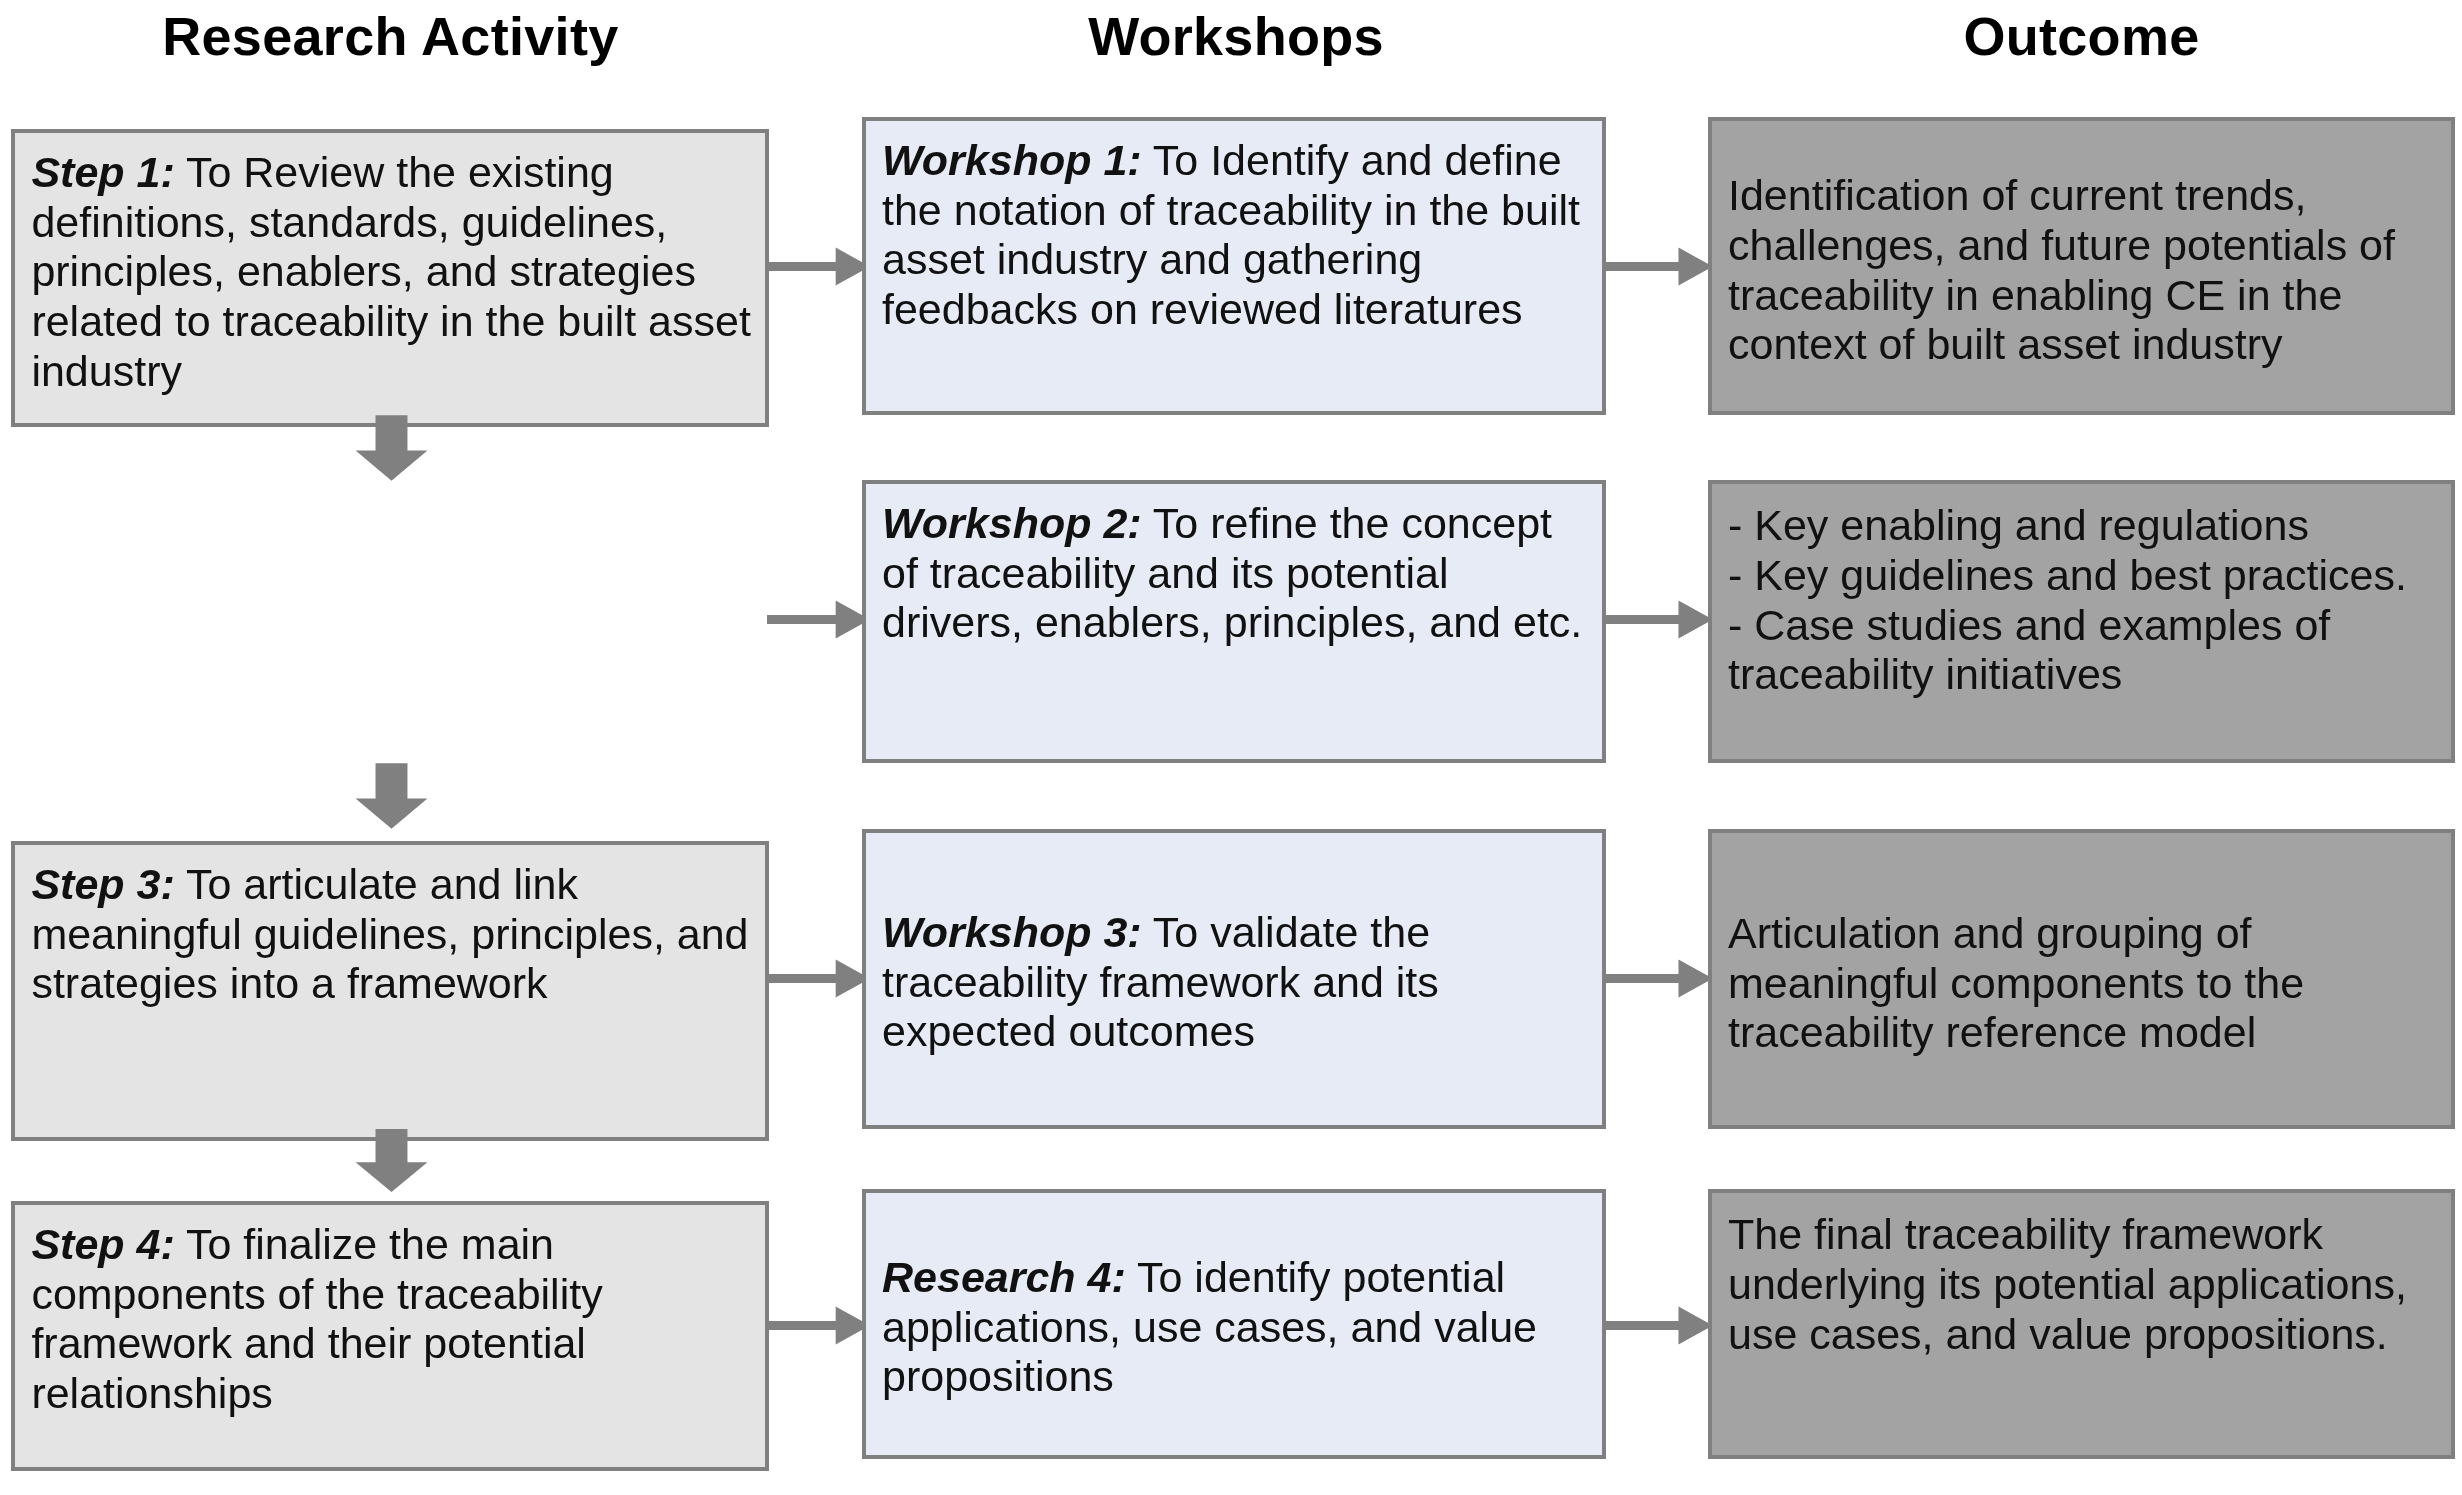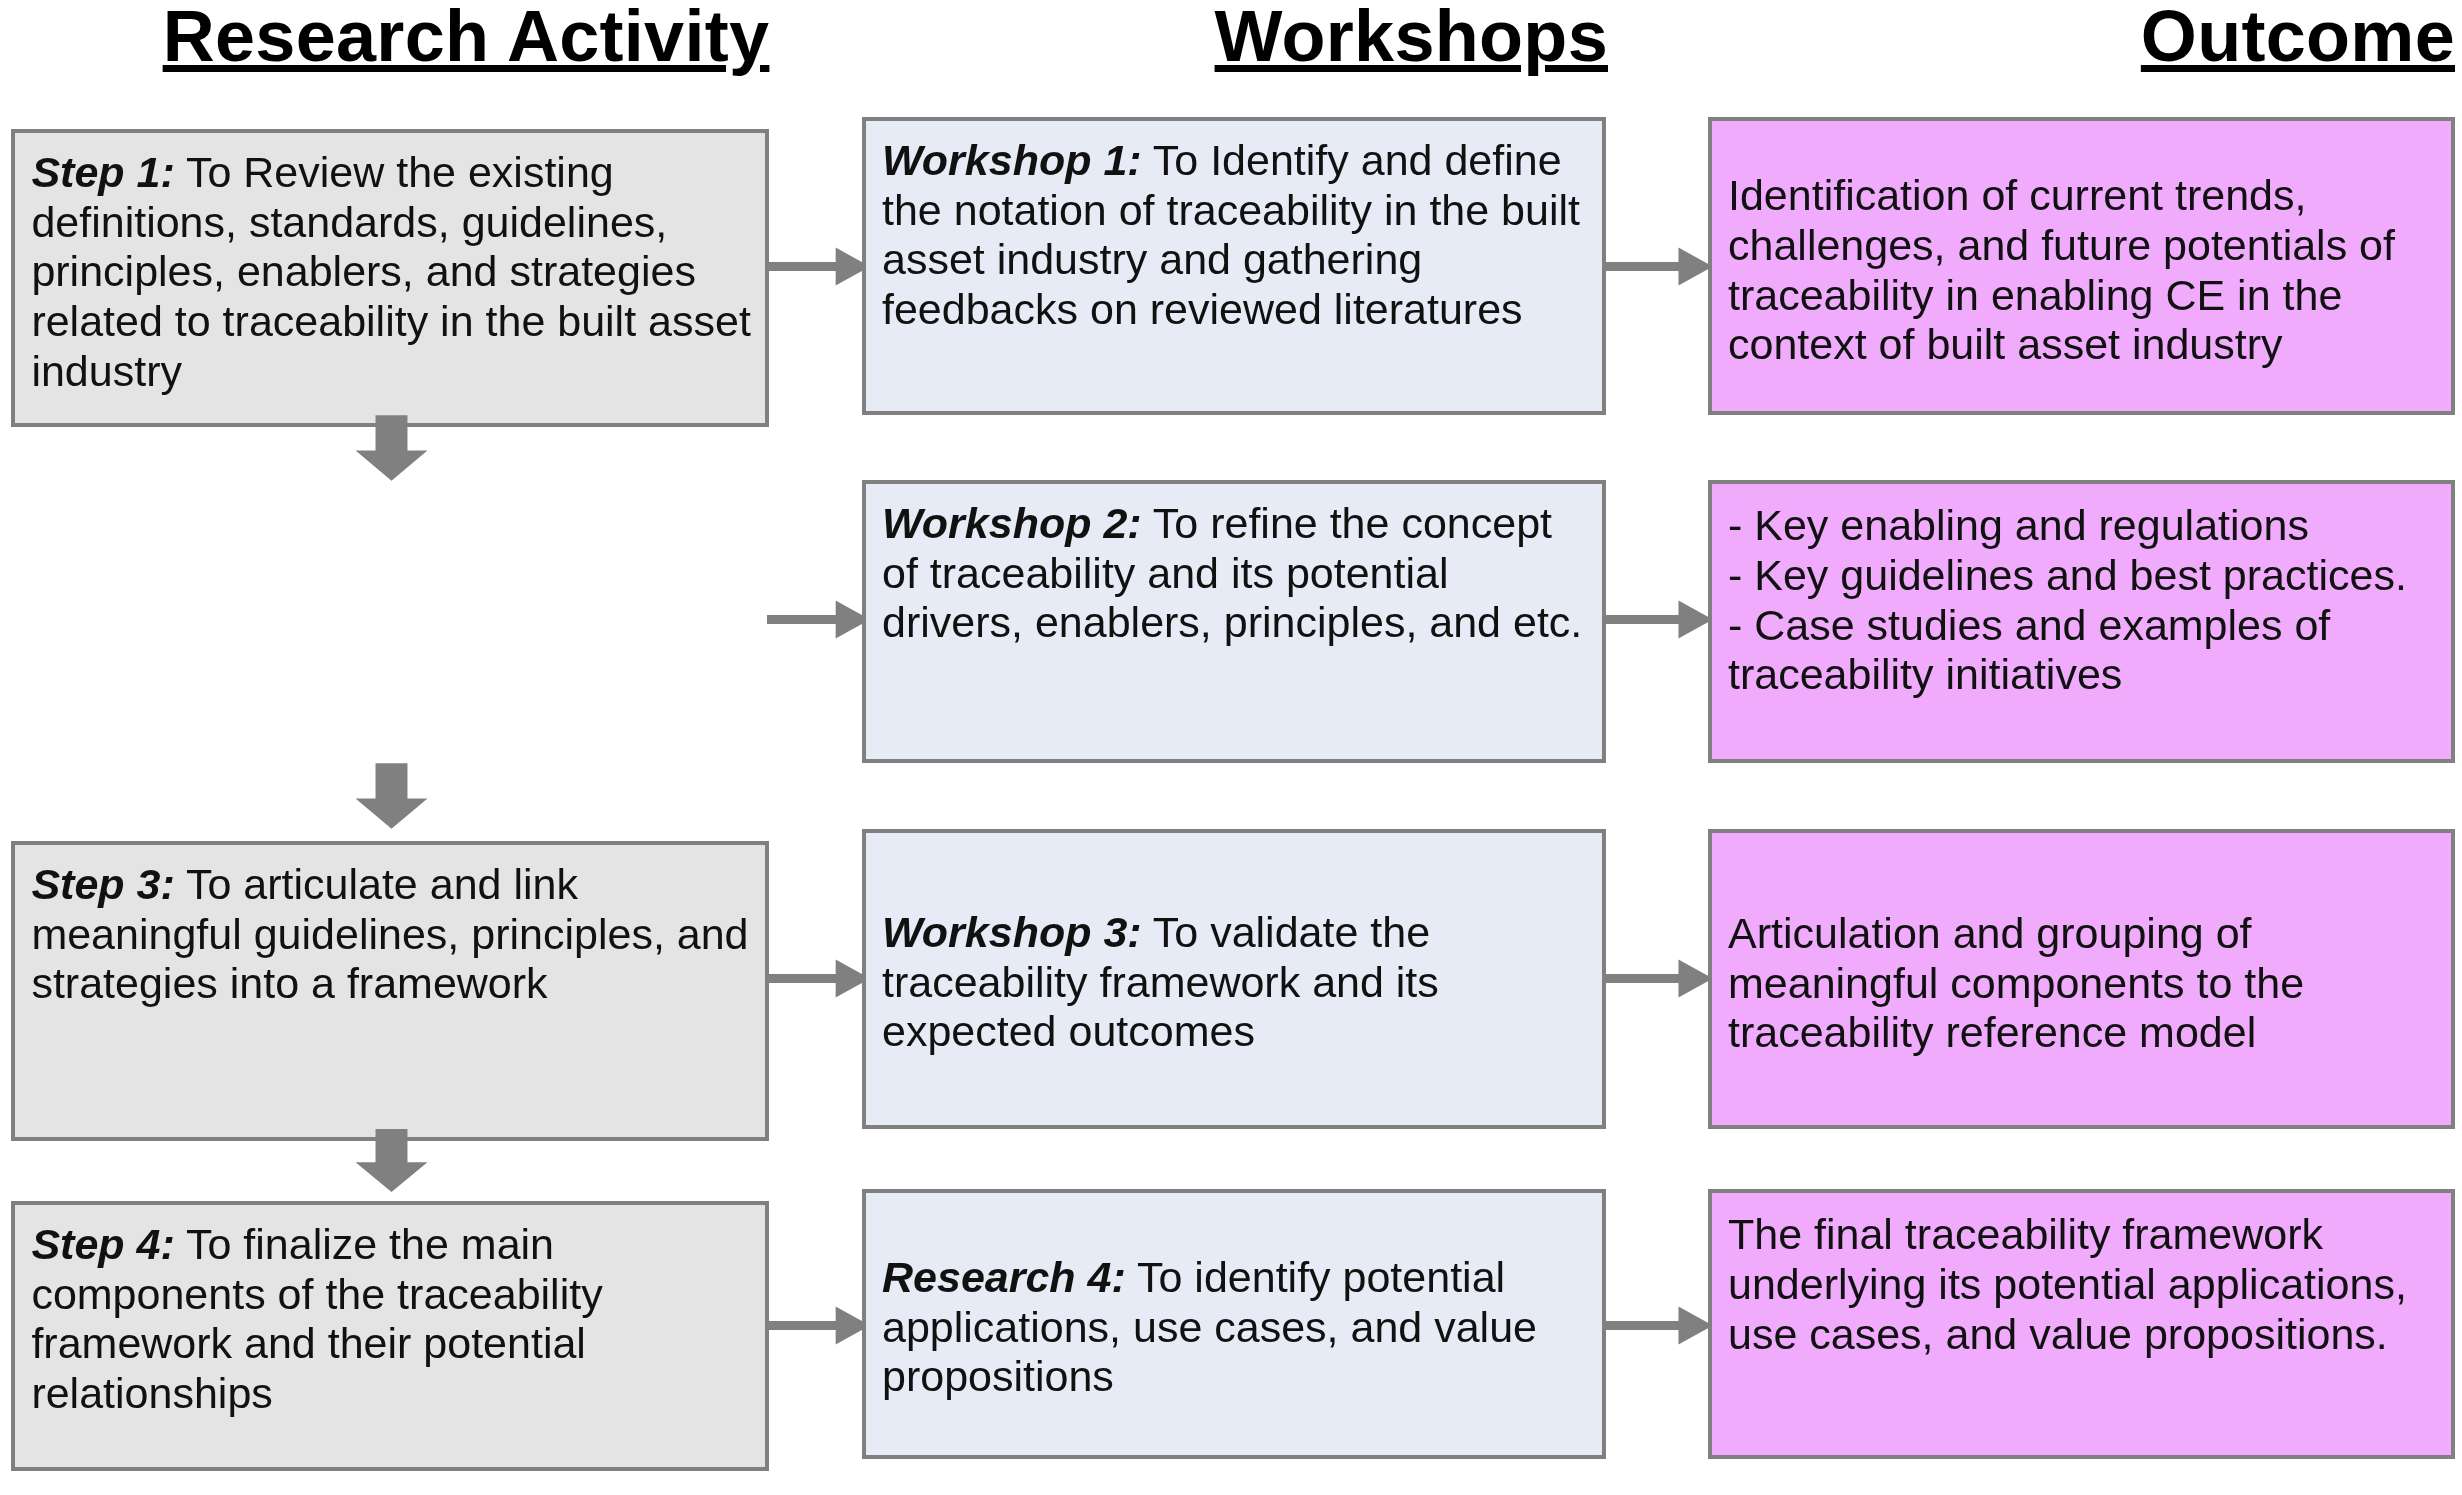--- a/index.html
+++ b/index.html
@@ -20,26 +20,25 @@
     height: 1496px;
     background: #ffffff;
   }
 
   
   .col-header {
     position: absolute;
     top: 4.6px;
     height: 69px;
     line-height: 63px;
-    text-align: right;
-    font-size: 72px;
+    text-align: center;
+    font-size: 54px;
     font-weight: bold;
     color: #000000;
     letter-spacing: 0.3px;
-    text-decoration: underline;
   }
   #hdr-0 { left: 11.4px;   width: 758px; }
   #hdr-1 { left: 864px; width: 744px; }
   #hdr-2 { left: 1708px; width: 747px; }
 
   
   .node {
     position: absolute;
     box-sizing: border-box;
     border: 4px solid #808080;
@@ -50,21 +49,21 @@
     overflow: hidden;
   }
   .node .body { display: block; }
   .node .lead {
     font-weight: bold;
     font-style: italic;
   }
 
   .node.activity { background: #e4e4e4; margin-top: 12px; }
   .node.workshop { background: #e6ebf5; }
-  .node.outcome  { background: #f0abfc; }
+  .node.outcome  { background: #a3a3a3; }
 
   .node.outcome .body { padding-top: 2.3px; }
 
   .node.center-v {
     display: flex;
     align-items: center;
   }
 
   
   .c0 { left: 11.4px;   width: 758px; }

